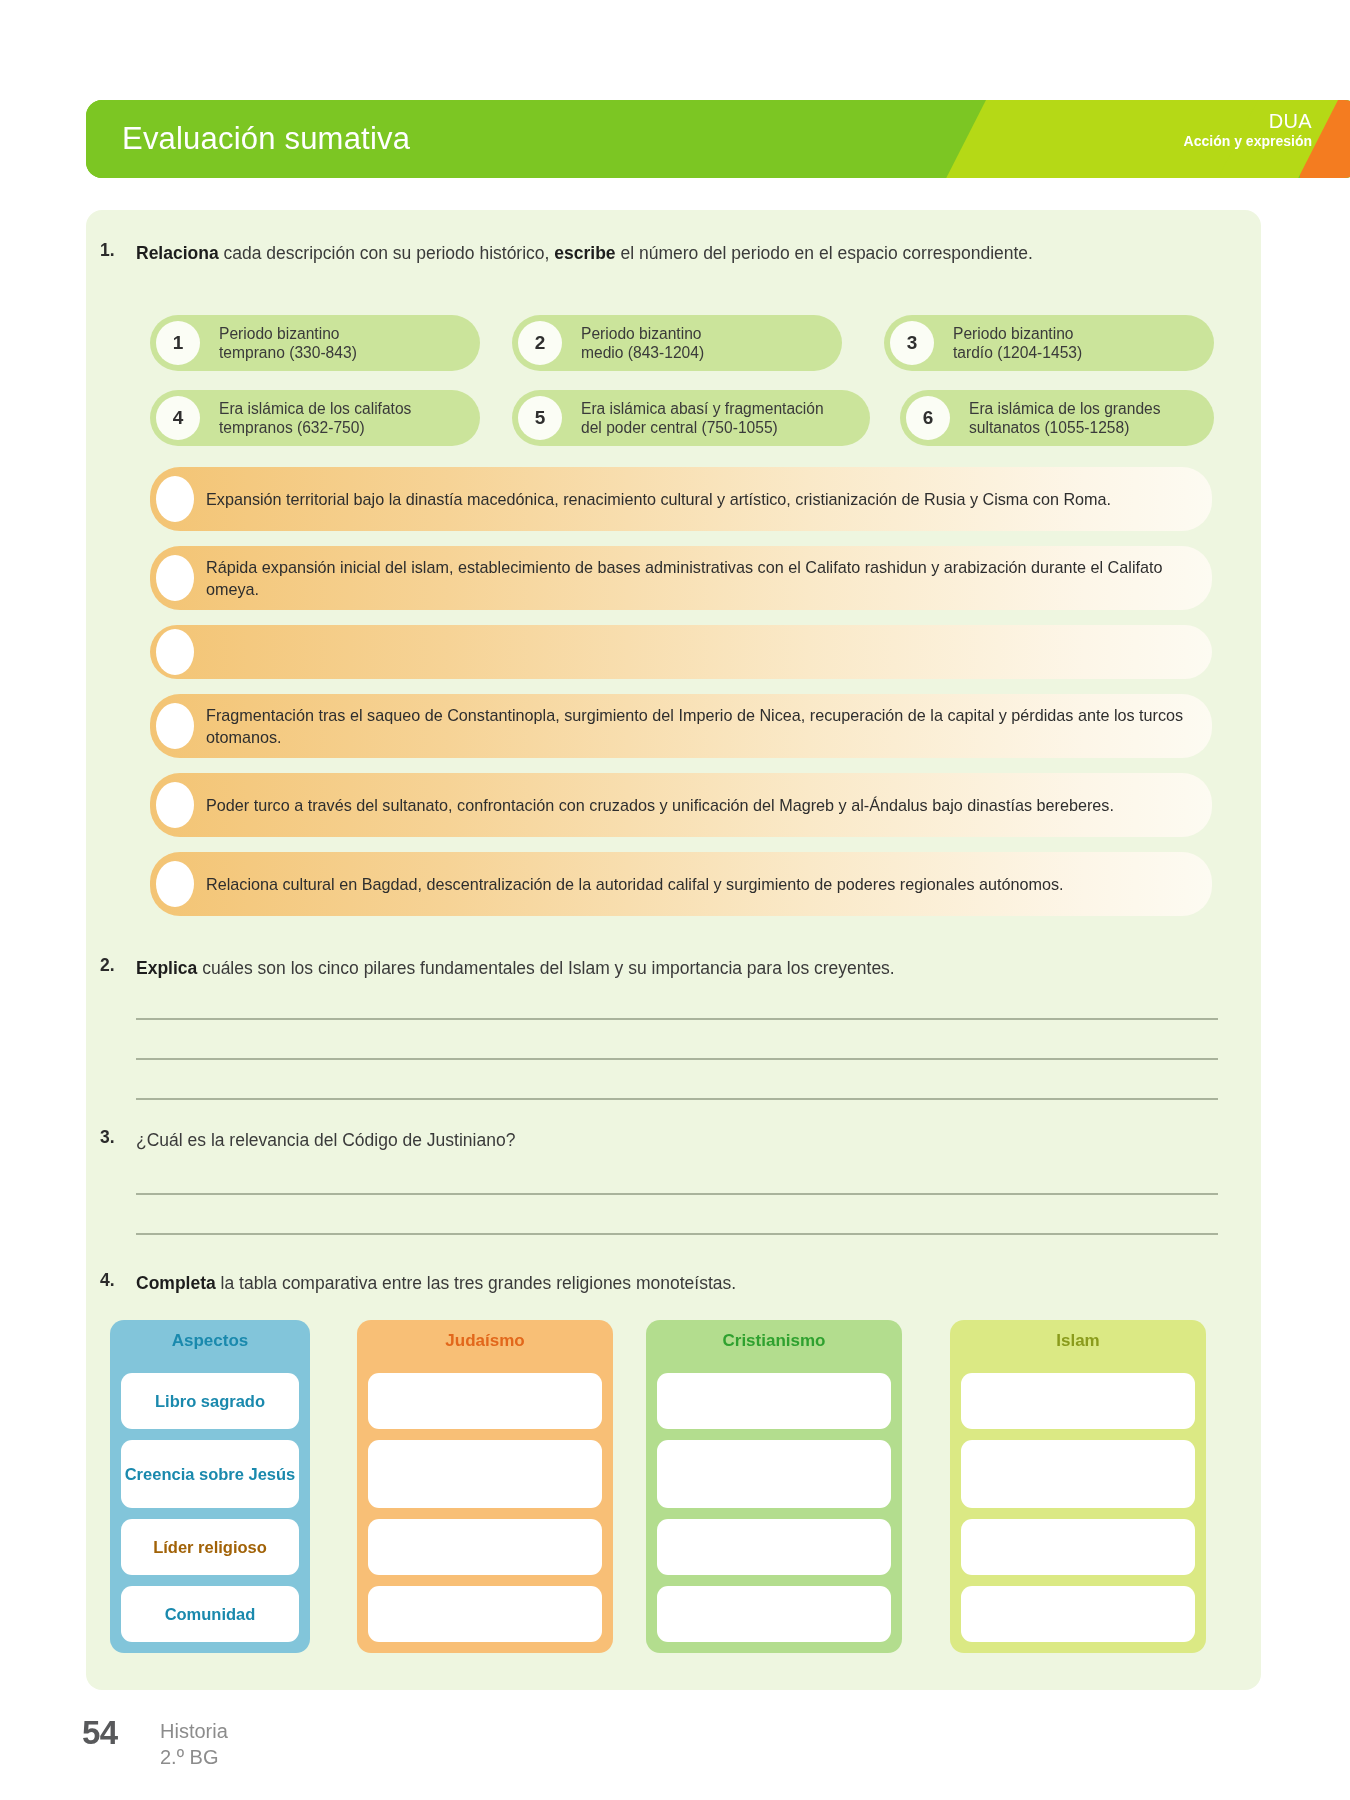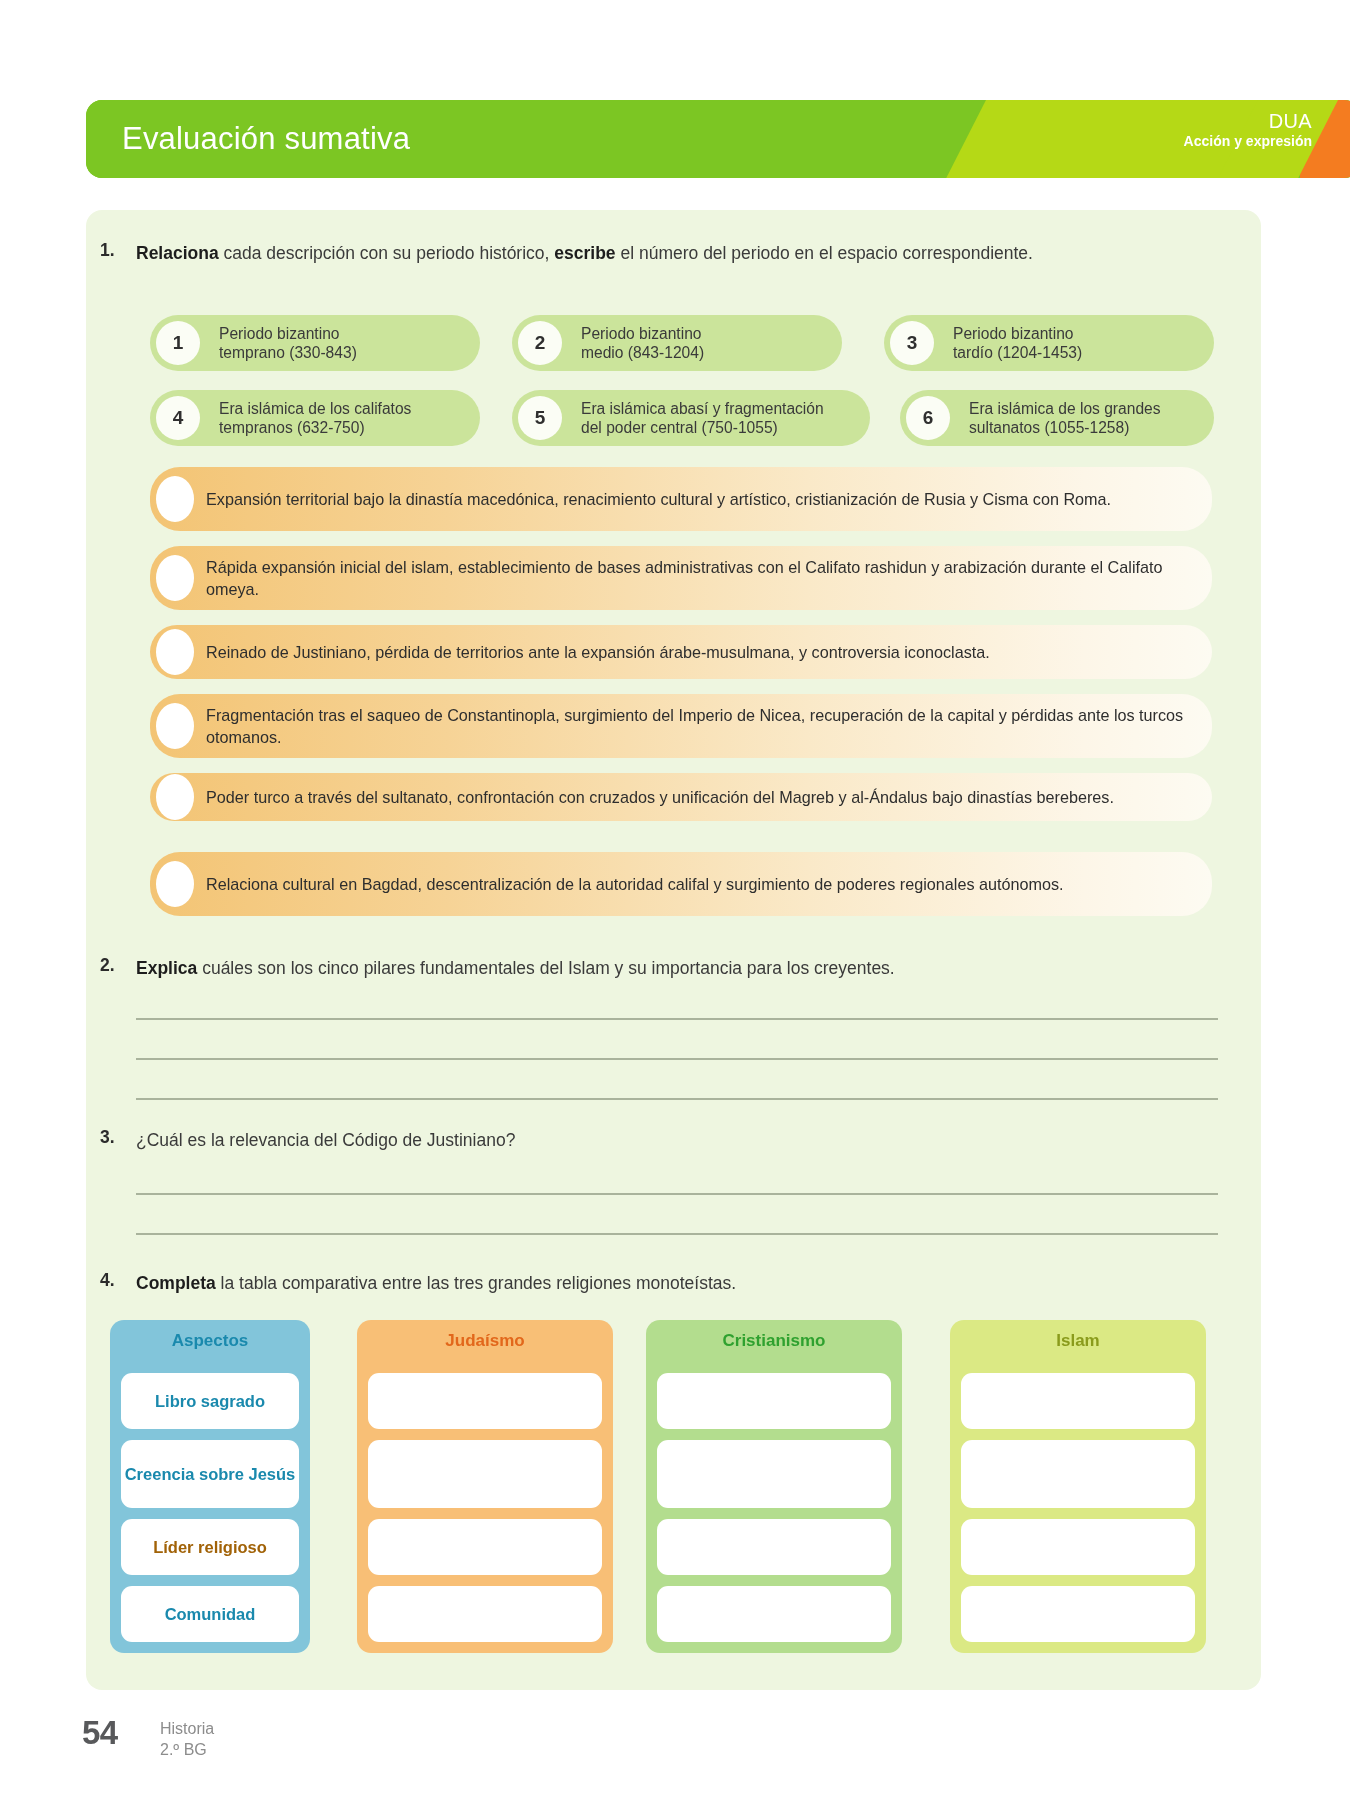--- a/index.html
+++ b/index.html
@@ -229,21 +229,21 @@
     top: 1714px;
     font-size: 33px;
     font-weight: 700;
     color: #58595b;
     letter-spacing: -0.5px;
   }
   .footer-label {
     position: absolute;
     left: 160px;
     top: 1718px;
-    font-size: 16px;
+    font-size: 20px;
     color: #8c8c8c;
     line-height: 1.32;
   }
 </style>
 </head>
 <body>
 
 <div class="page">
 
   <div class="banner">
@@ -304,27 +304,26 @@
   <div class="desc-strip" style="top:467px; height:64px;">
     <span class="answer-circle"></span>
     <span class="dtext">Expansión territorial bajo la dinastía macedónica, renacimiento cultural y artístico, cristianización de Rusia y Cisma con Roma.</span>
   </div>
   <div class="desc-strip" style="top:546px; height:64px;">
     <span class="answer-circle"></span>
     <span class="dtext">Rápida expansión inicial del islam, establecimiento de bases administrativas con el Califato rashidun y arabización durante el Califato omeya.</span>
   </div>
   <div class="desc-strip" style="top:625px; height:54px;">
     <span class="answer-circle"></span>
-    <span class="dtext">Reinado de Justiniano, pérdida de territorios ante la expansión árabe-musulmana, y controversia iconoclasta.</span>
   </div>
   <div class="desc-strip" style="top:694px; height:64px;">
     <span class="answer-circle"></span>
     <span class="dtext">Fragmentación tras el saqueo de Constantinopla, surgimiento del Imperio de Nicea, recuperación de la capital y pérdidas ante los turcos otomanos.</span>
   </div>
-  <div class="desc-strip" style="top:773px; height:48px;">
+  <div class="desc-strip" style="top:773px; height:64px;">
     <span class="answer-circle"></span>
     <span class="dtext">Poder turco a través del sultanato, confrontación con cruzados y unificación del Magreb y al-Ándalus bajo dinastías bereberes.</span>
   </div>
   <div class="desc-strip" style="top:852px; height:64px;">
     <span class="answer-circle"></span>
     <span class="dtext">Relaciona cultural en Bagdad, descentralización de la autoridad califal y surgimiento de poderes regionales autónomos.</span>
   </div>
 
   <div class="q-num" style="left:100px; top:955px;">2.</div>
   <div class="q-text" style="left:136px; top:955px; width:1090px;"><b>Explica</b> cuáles son los cinco pilares fundamentales del Islam y su importancia para los creyentes.</div>

